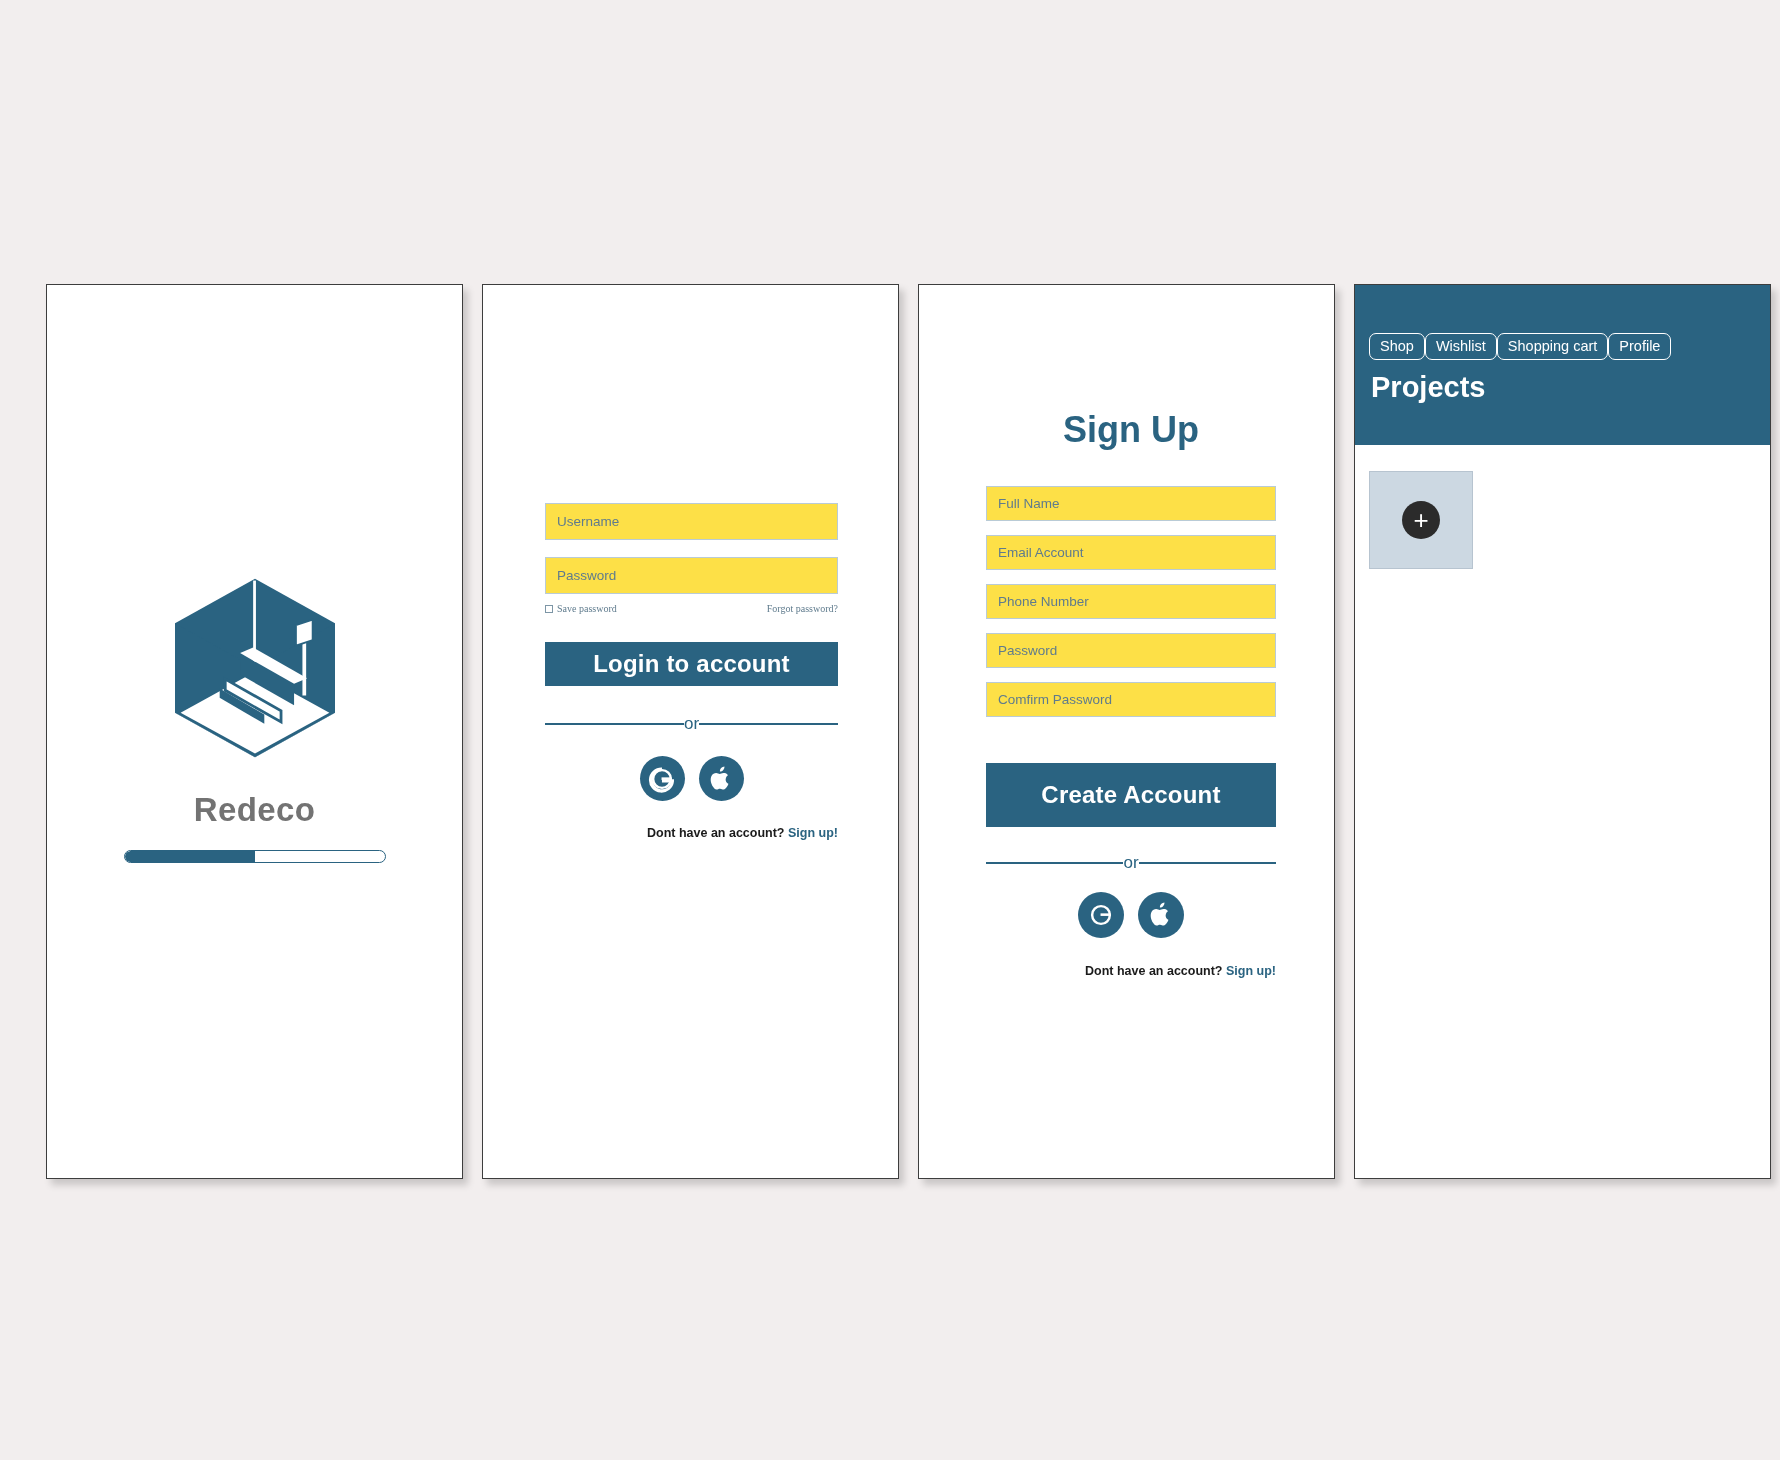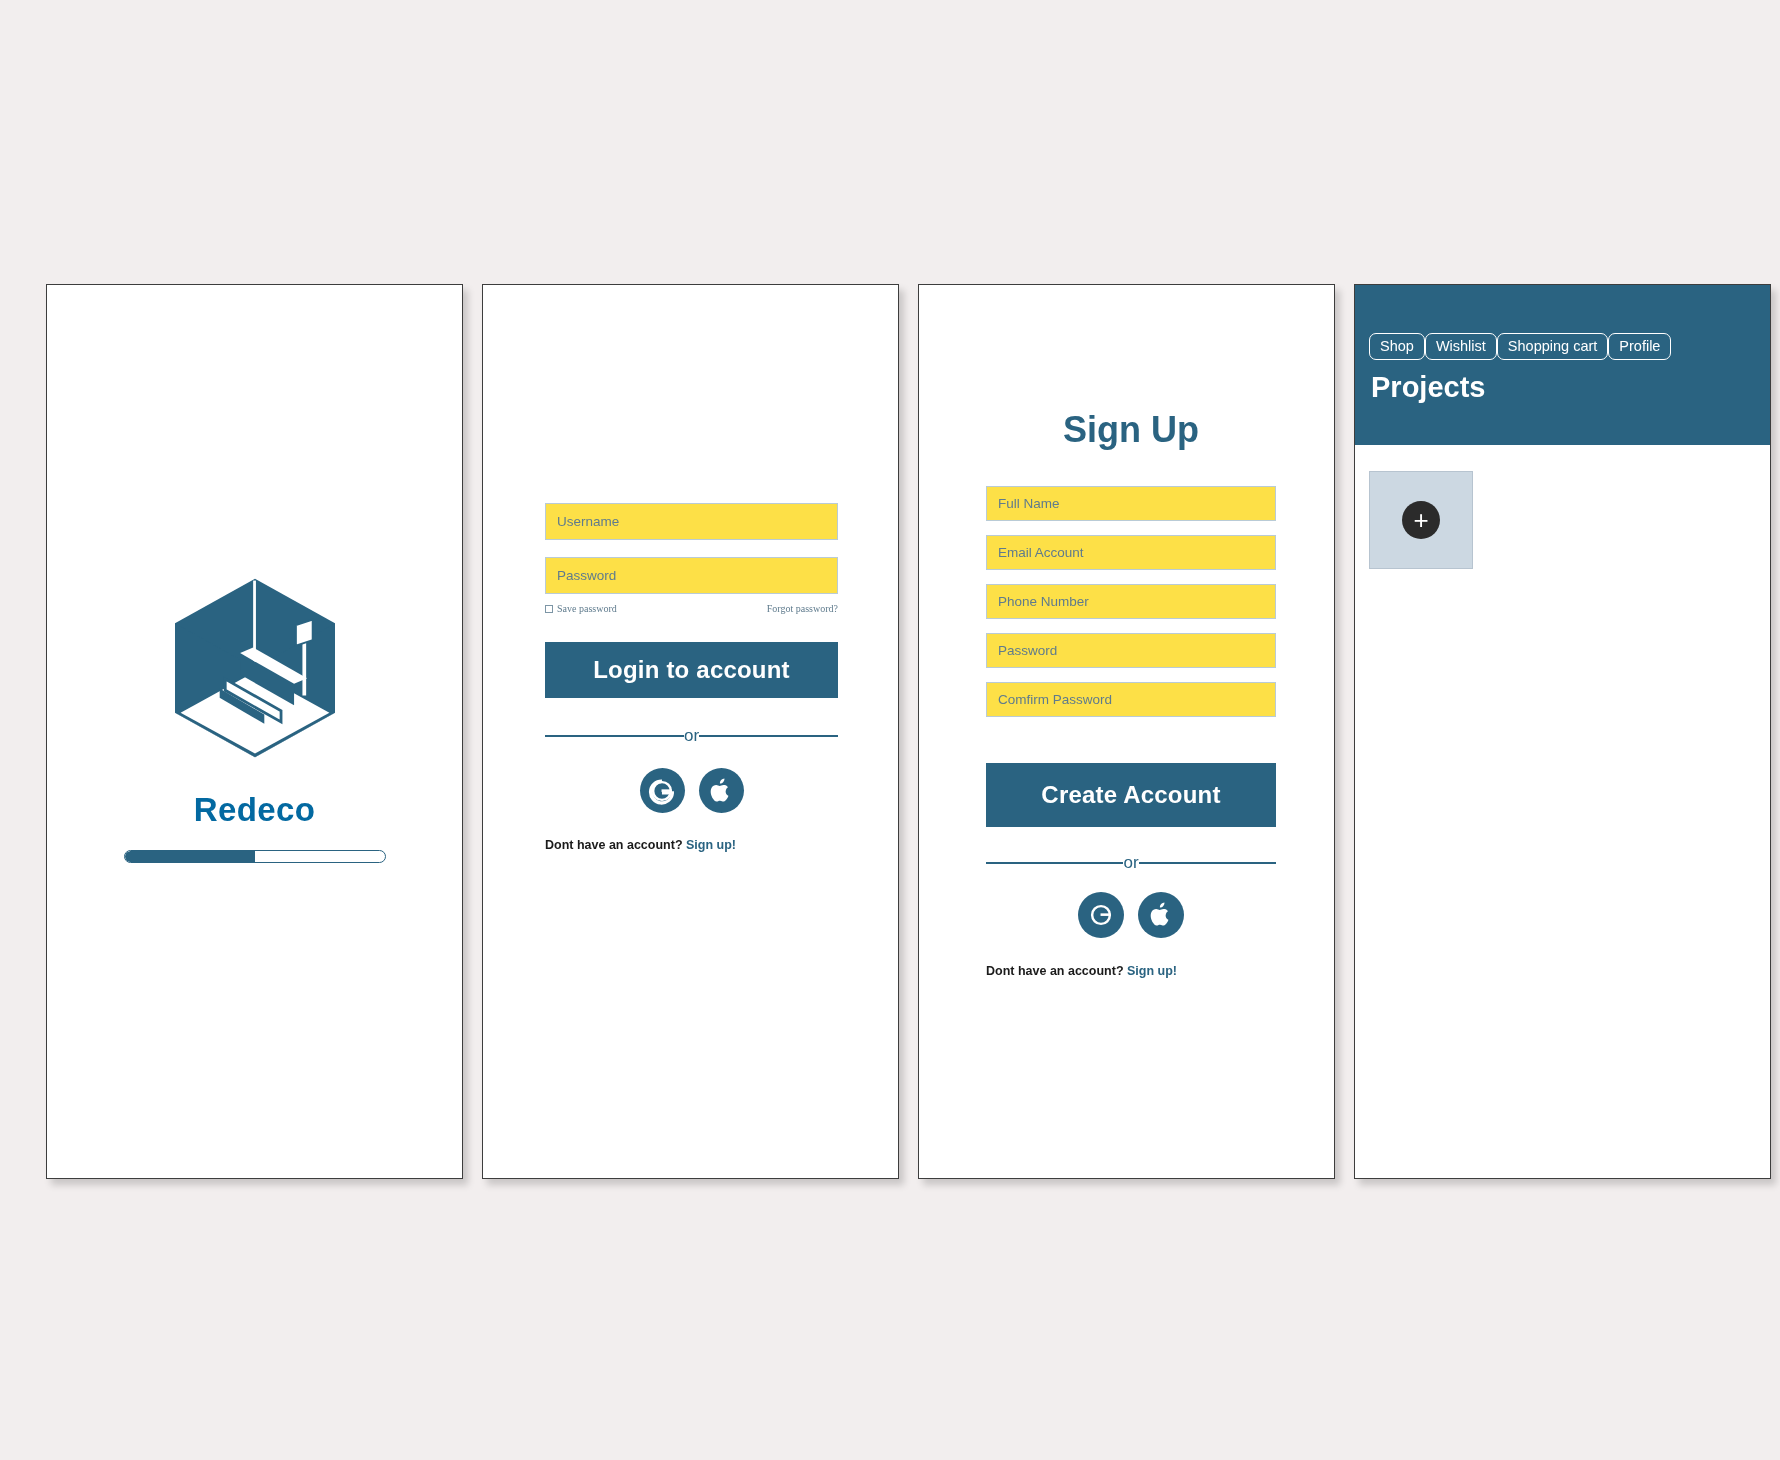--- a/index.html
+++ b/index.html
@@ -38,21 +38,21 @@
     top: 290px;
     display: flex;
     flex-direction: column;
     align-items: center;
   }
   .logo-wrap { width: 168px; height: 186px; }
   .brand-name {
     margin-top: 30px;
     font-size: 33px;
     font-weight: bold;
-    color: #0369a1;
+    color: #737373;
     letter-spacing: 0.4px;
   }
   .progress-track {
     margin-top: 21px;
     width: 262px;
     height: 13px;
     border: 1.7px solid #2a6381;
     border-radius: 7px;
     background: #ffffff;
     overflow: hidden;
@@ -111,21 +111,21 @@
     gap: 14px;
   }
   .social-btn {
     border-radius: 50%;
     background: #2a6381;
     display: flex;
     align-items: center;
     justify-content: center;
   }
   .bottom-note {
-    text-align: left;
+    text-align: right;
     font-size: 12.5px;
     color: #1b1b1b;
     font-weight: bold;
   }
   .bottom-note .link { color: #2a6381; }
 
   
   .login-body {
     position: absolute;
     left: 62px;
@@ -144,21 +144,21 @@
     font-family: Liberation Serif, serif;
   }
   .checkbox-label { display: flex; align-items: center; gap: 4px; }
   .box-glyph {
     width: 8px; height: 8px;
     border: 1px solid #7d96a6;
     display: inline-block;
   }
   .login-body .cta {
     margin-top: 28px;
-    height: 56px;
+    height: 44px;
   }
   .login-body .or-row { margin-top: 28px; }
   .login-body .social-row { margin-top: 22px; }
   .login-body .social-btn { width: 45px; height: 45px; }
   .login-body .bottom-note { margin-top: 25px; }
 
   
   .signup-body {
     position: absolute;
     left: 67px;

